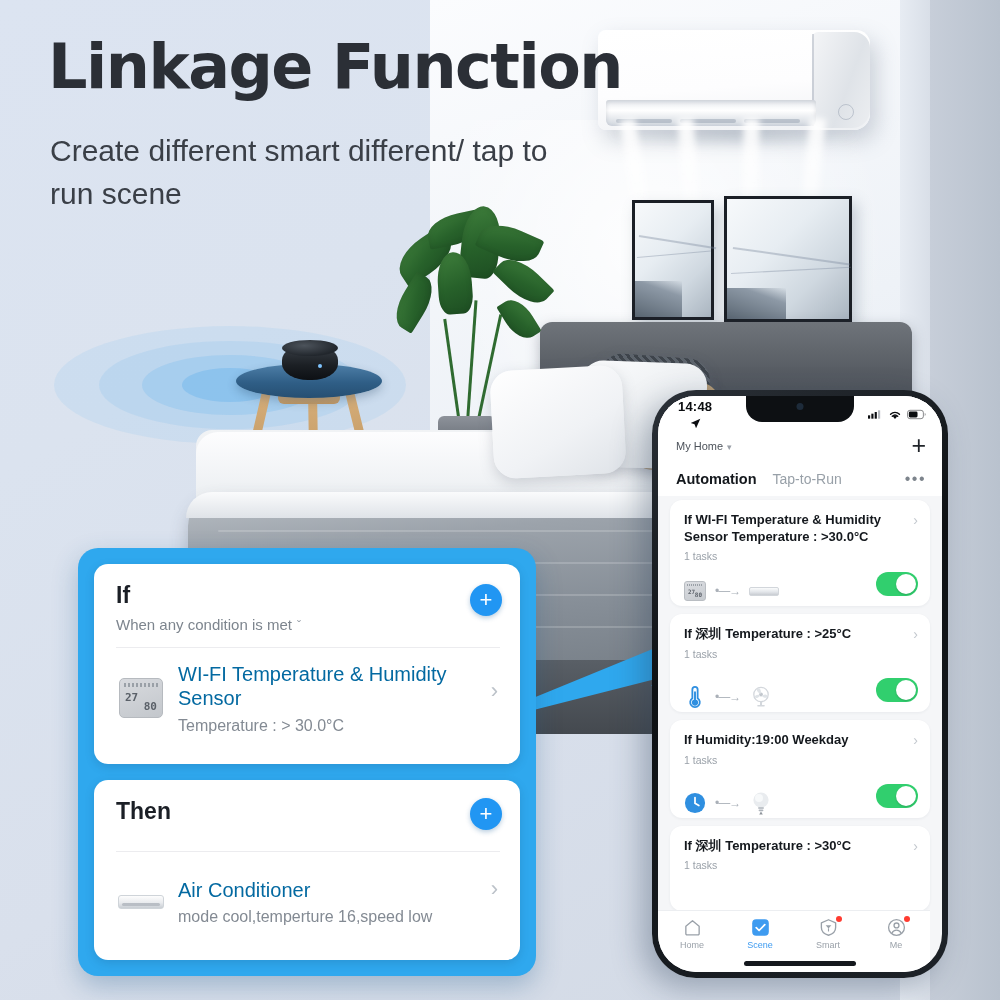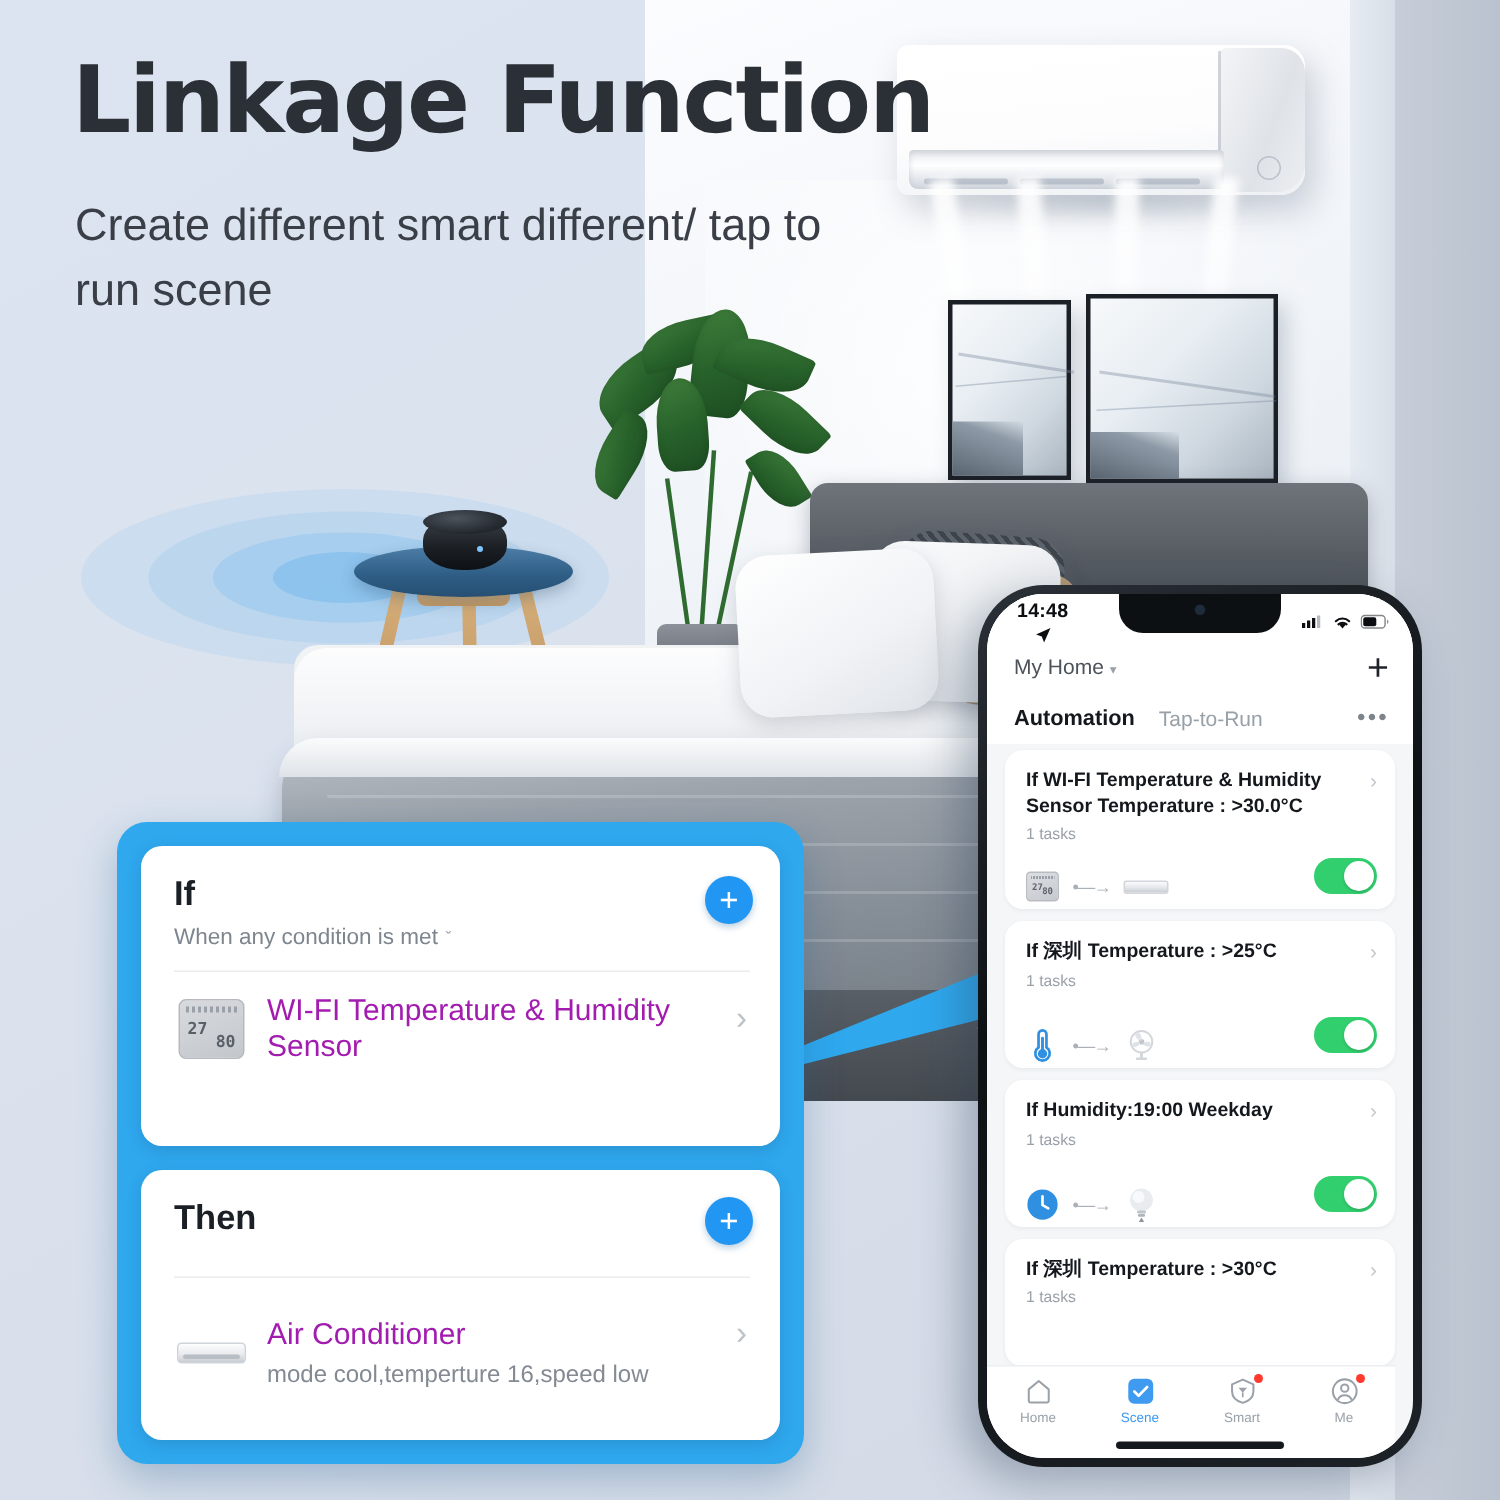--- a/index.html
+++ b/index.html
@@ -245,21 +245,21 @@
     display:flex; align-items:center; justify-content:center;
     font-size:22px; line-height:1; font-weight:400;
     box-shadow:0 2px 5px rgba(20,90,150,.3);
   }
   .divider{ height:1px; background:#ececef; margin:14px 20px 0 22px; }
   .card-row{
     display:flex; align-items:center; padding:14px 20px 0 22px; position:relative;
   }
   .row-icon{ width:50px; flex:0 0 50px; display:flex; align-items:center; justify-content:center; }
   .row-text{ flex:1; padding-left:12px; }
-  .row-title{ font-size:20px; color:#a21caf; line-height:1.22; }
+  .row-title{ font-size:20px; color:#0369a1; line-height:1.22; }
   .row-desc{ font-size:16px; color:#838a93; margin-top:6px; }
   .row-chevron{
     position:absolute; right:22px; top:50%; transform:translateY(-50%);
     color:#bcc2c9; font-size:22px; font-weight:300;
   }
 
   
   .sensor-dev{
     width:44px; height:40px; border-radius:5px;
     background: linear-gradient(160deg,#d8dade,#c3c7cc);
@@ -300,21 +300,21 @@
   }
   .statusbar{
     position:absolute; top:0; left:0; right:0; height:30px;
     display:flex; align-items:center; justify-content:space-between;
     padding:6px 16px 0 20px; z-index:5; background:#fff;
   }
   .sb-time{ font-size:13px; font-weight:600; color:#0b0d10; letter-spacing:.2px;}
   .sb-right{ display:flex; align-items:center; gap:5px; }
   .app-top{ background:#fff; padding:6px 16px 0 18px; }
   .home-row{ display:flex; align-items:center; justify-content:space-between; height:34px; }
-  .home-name{ font-size:14px; color:#4c525a; }
+  .home-name{ font-size:11px; color:#4c525a; }
   .home-caret{ font-size:9px; color:#9aa0a8; margin-left:4px; }
   .plus-top{ font-size:25px; color:#20242a; font-weight:300; line-height:1; }
   .tabs-row{ display:flex; align-items:center; height:34px; gap:16px; position:relative; }
   .tab{ font-size:14px; color:#98a0a8; }
   .tab.active{ color:#14181d; font-weight:700; font-size:14.5px; }
   .dots{ position:absolute; right:0; font-size:16px; color:#7d848c; letter-spacing:1.5px; }
 
   .scroll-area{ position:absolute; top:104px; left:0; right:0; bottom:62px; background:#f5f6f8; padding:0 12px; }
   .auto-card{
     background:#fff; border-radius:12px; margin-bottom:8px; padding:12px 14px 0 14px;
@@ -471,20 +471,21 @@
     <div class="card-row">
       <div class="row-icon">
         <div class="sensor-dev">
           <div class="bar"></div>
           <div class="n1">27</div>
           <div class="n2">80</div>
         </div>
       </div>
       <div class="row-text">
         <div class="row-title">WI-FI Temperature &amp; Humidity Sensor</div>
+        <div class="row-desc">Temperature : &gt; 30.0°C</div>
       </div>
       <div class="row-chevron">›</div>
     </div>
   </div>
 
   <div class="ui-card card-then">
     <div class="card-head">
       <div class="card-title">Then</div>
       <div class="plus-btn" style="top:18px;">+</div>
     </div>

